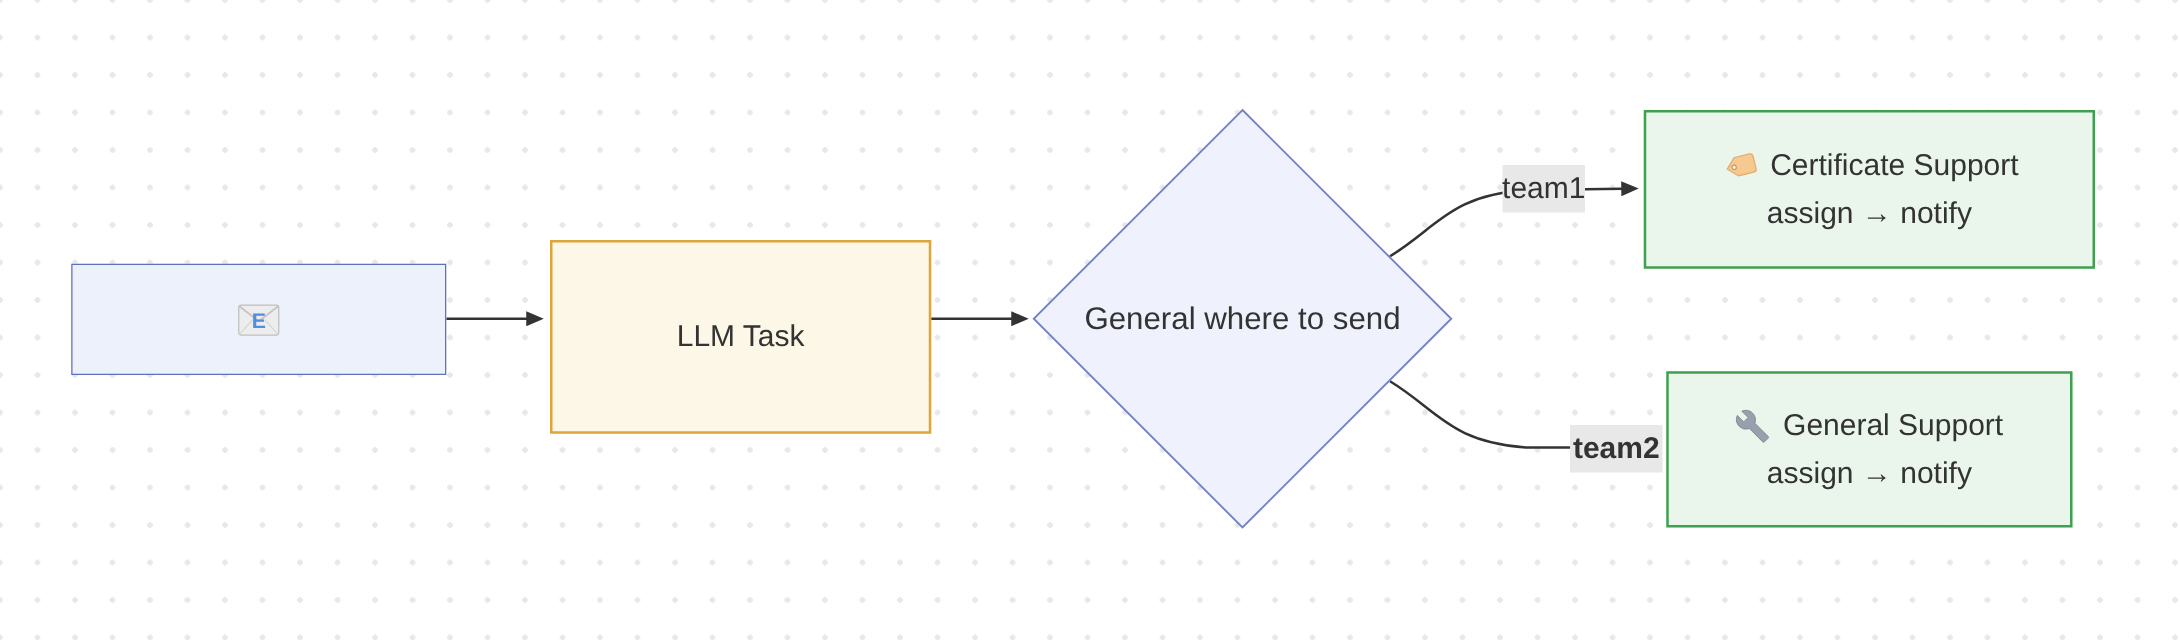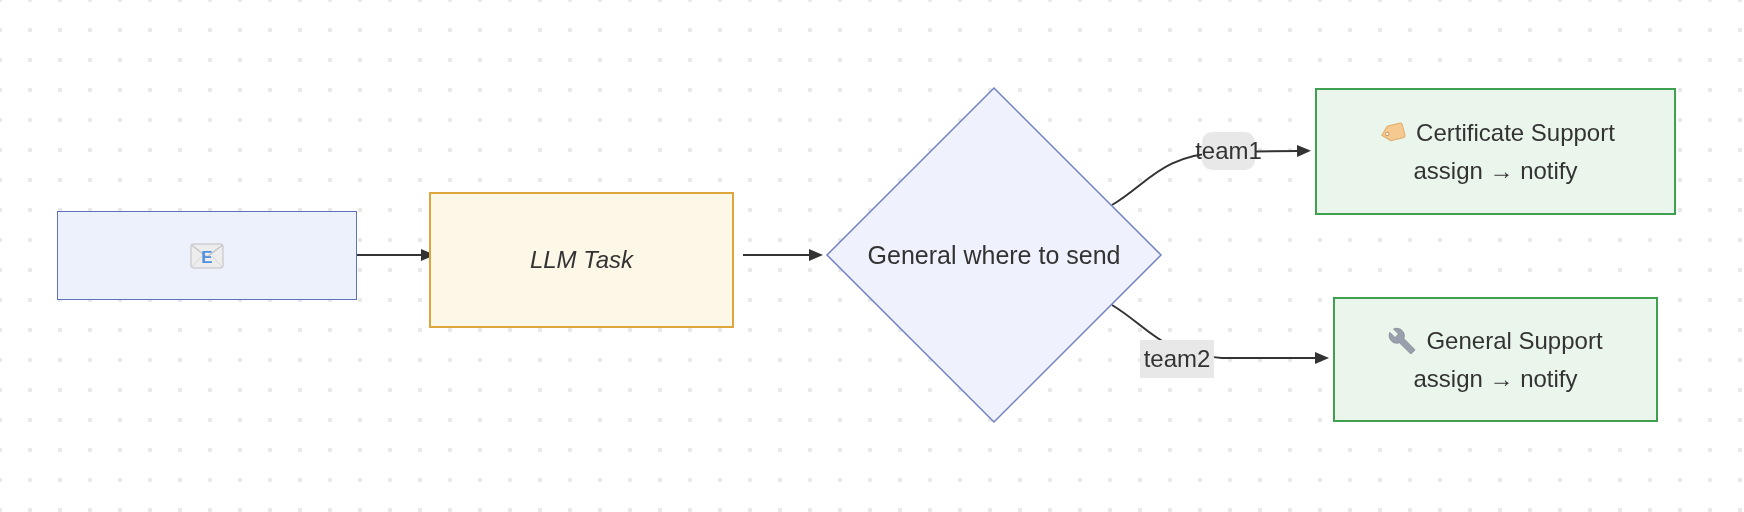--- a/index.html
+++ b/index.html
@@ -73,35 +73,35 @@
         <svg width="34" height="26" viewBox="0 0 34 26">
           <rect x="1" y="1" width="32" height="24" rx="2" fill="#ededed" stroke="#bfbfbf"></rect>
           <path d="M1.5 2 L17 14 L32.5 2" fill="none" stroke="#c6c6c6" stroke-width="1.5"></path>
           <path d="M1.5 24.5 L12 13 M32.5 24.5 L22 13" stroke="#d7d7d7" fill="none"></path>
           <text x="17" y="19.5" font-size="17" font-weight="bold" fill="#4d8fe0" text-anchor="middle" font-family="Liberation Sans,DejaVu Sans,sans-serif">E</text>
         </svg>
       </span>
     </div>
   </div>
 
-  <div class="node node-yellow" style="left:429px;top:192px;width:305px;height:136px;font-style:italic;">
+  <div class="node node-yellow" style="left:440px;top:192px;width:305px;height:155px;">
     <div class="node-line">
       <span>LLM Task</span>
     </div>
   </div>
 
   <div class="diamond-label" style="left:827px;top:88px;width:334px;height:334px;">
     <span>General where to send</span>
   </div>
 
-  <div class="edge-label" style="left:1202px;top:132px;width:53px;height:38px;border-radius:10px;">
+  <div class="edge-label" style="left:1202px;top:132px;width:66px;height:38px;">
     <span>team1</span>
   </div>
 
-  <div class="edge-label" style="left:1140px;top:340px;width:74px;height:38px;">
+  <div class="edge-label" style="left:1256px;top:340px;width:74px;height:38px;font-weight:bold;">
     <span>team2</span>
   </div>
 
   <div class="node node-green" style="left:1315px;top:88px;width:361px;height:127px;">
     <div class="node-line">
       <span class="icon">
         <svg width="30" height="24" viewBox="0 0 30 24">
           <g transform="rotate(-14 15 12)">
             <path d="M5.5 12 L13 4.5 H25.5 a2.5 2.5 0 0 1 2.5 2.5 v10 a2.5 2.5 0 0 1 -2.5 2.5 H13 Z" fill="#f5c98f" stroke="#e2ac6b"></path>
             <circle cx="11.2" cy="12" r="1.7" fill="#ffffff" stroke="#c9995c"></circle>

